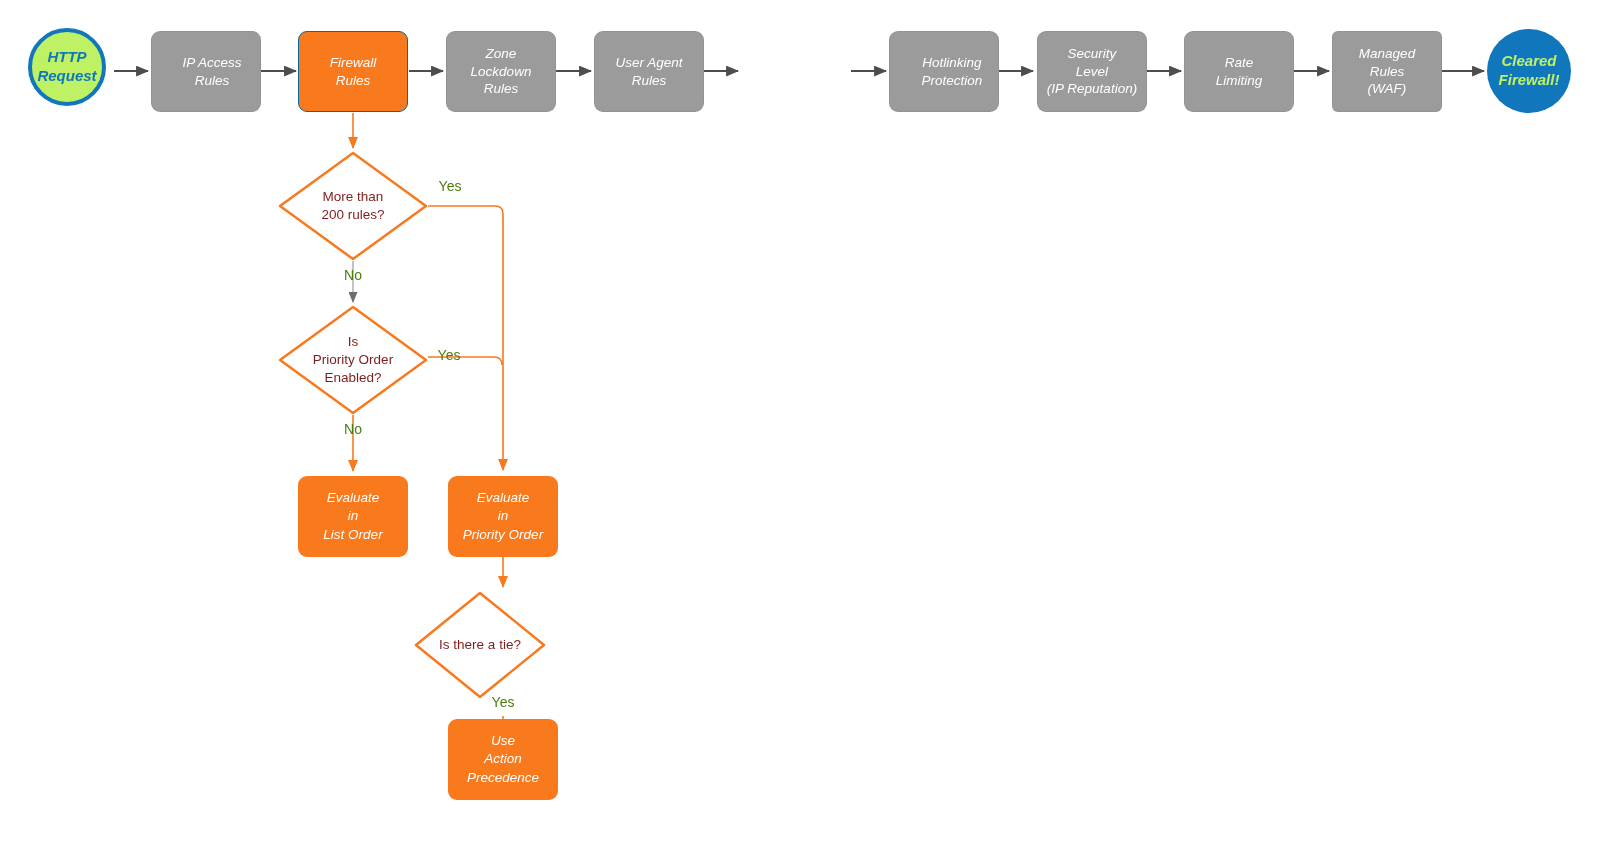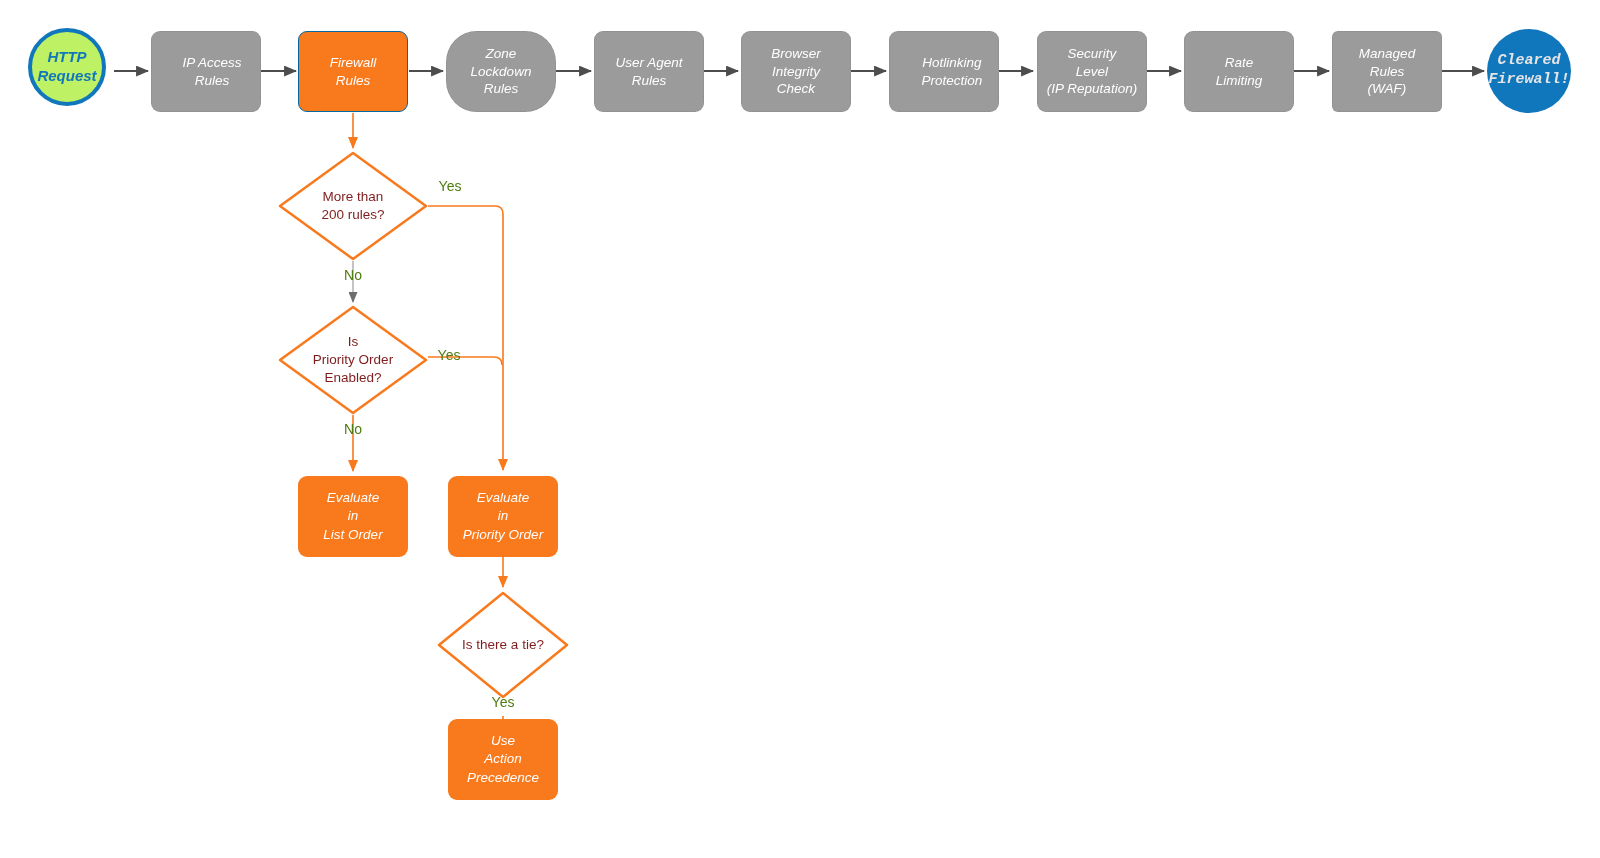--- a/index.html
+++ b/index.html
@@ -14,21 +14,21 @@
         text-align:center;box-sizing:border-box;}
   .label{white-space:pre-line;}
 
   .stage{width:110px;height:81px;border-radius:9px;background:#9B9B9B;
          border:1px dotted #8A8A8A;color:#ffffff;font-style:italic;
          font-size:13.5px;line-height:1.3;}
   .stage--active{background:#F9791D;border:1px solid #0369a1;font-style:italic;}
 
   .circle{border-radius:50%;font-weight:bold;font-style:italic;font-size:15px;line-height:1.25;}
   .circle--start{width:78px;height:78px;background:#bef264;border:4px solid #1177BC;color:#1177BC;}
-  .circle--end{width:84px;height:84px;background:#1177BC;color:#e5e5e5;font-family:Liberation Mono, monospace;}
+  .circle--end{width:84px;height:84px;background:#1177BC;color:#bef264;}
 
   .diamond{position:absolute;}
   .diamond svg{position:absolute;left:0;top:0;}
   .diamond-label{position:absolute;left:0;top:0;width:100%;height:100%;
                  display:flex;align-items:center;justify-content:center;text-align:center;
                  color:#7f1d1d;font-size:13.5px;line-height:1.35;white-space:pre-line;}
 
   .action{width:110px;height:81px;border-radius:9px;background:#F9791D;color:#ffffff;
           font-style:italic;font-size:13.5px;line-height:1.35;}
 
@@ -78,33 +78,28 @@
   </div>
 
   <div class="node stage" style="left:151px;top:31px;padding-left:12px;">
     <span class="label">IP Access
 Rules</span>
   </div>
   <div class="node stage stage--active" style="left:298px;top:31px;">
     <span class="label">Firewall
 Rules</span>
   </div>
-  <div class="node stage" style="left:446px;top:31px;border-radius:31px;">
+  <div class="node stage" style="left:446px;top:31px;">
     <span class="label">Zone
 Lockdown
 Rules</span>
   </div>
   <div class="node stage" style="left:594px;top:31px;">
     <span class="label">User Agent
 Rules</span>
-  </div>
-  <div class="node stage" style="left:741px;top:31px;">
-    <span class="label">Browser
-Integrity
-Check</span>
   </div>
   <div class="node stage" style="left:889px;top:31px;padding-left:16px;">
     <span class="label">Hotlinking
 Protection</span>
   </div>
   <div class="node stage" style="left:1037px;top:31px;">
     <span class="label">Security
 Level
 (IP Reputation)</span>
   </div>
@@ -148,21 +143,21 @@
     <span class="label">Evaluate
 in
 List Order</span>
   </div>
   <div class="node action" style="left:448px;top:476px;">
     <span class="label">Evaluate
 in
 Priority Order</span>
   </div>
 
-  <div class="diamond" style="left:437px;top:591px;width:132px;height:108px;">
+  <div class="diamond" style="left:414px;top:591px;width:132px;height:108px;">
     <svg width="132" height="108">
       <polygon points="66,2 130,54 66,106 2,54" fill="#ffffff" stroke="#F9791D" stroke-width="2.5" stroke-linejoin="round"></polygon>
     </svg>
     <div class="diamond-label">Is there a tie?</div>
   </div>
   <div class="edge-label" style="left:478px;top:694px;width:50px;">Yes</div>
 
   <div class="node action" style="left:448px;top:719px;">
     <span class="label">Use
 Action

